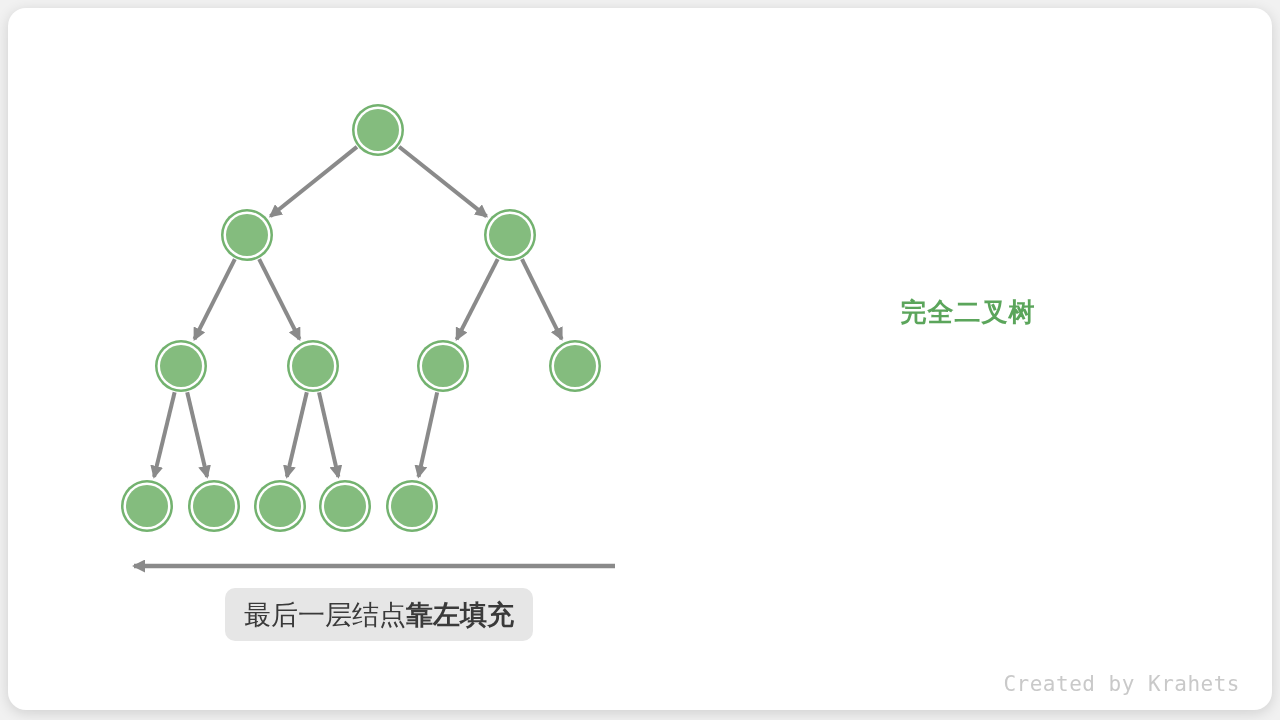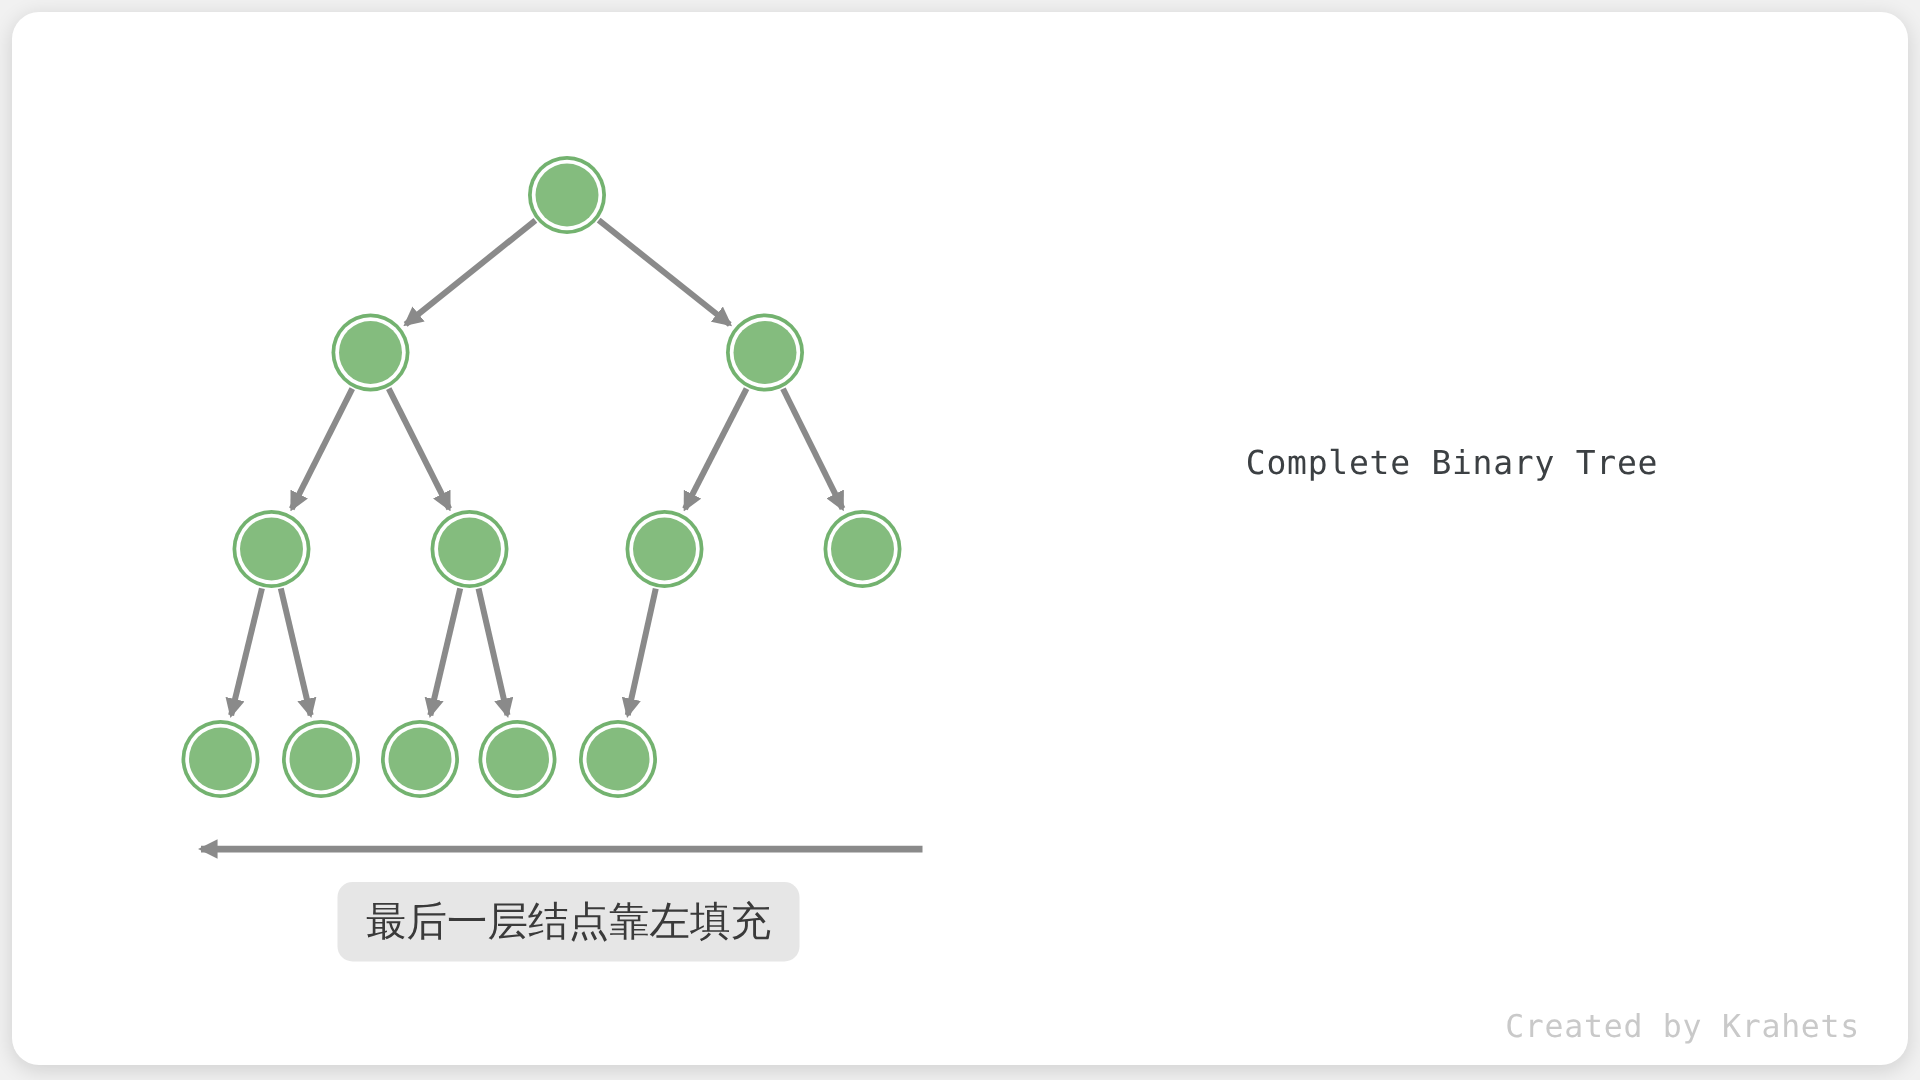--- a/index.html
+++ b/index.html
@@ -46,21 +46,21 @@
     left: 225px; top: 588px;
     width: 308px; height: 53px;
     border-radius: 10px;
     display: flex;
     align-items: center;
     justify-content: center;
     font-size: 27px;
     line-height: 1;
     white-space: nowrap;
   }
-  .caption-bold { font-weight: 400; }
+  .caption-bold { font-weight: 700; }
   .watermark {
     position: absolute;
     right: 40px; bottom: 24px;
     font-family: "DejaVu Sans Mono", "Liberation Mono", monospace;
     font-size: 21px;
     letter-spacing: 0.5px;
   }
 </style>
 </head>
 <body style="background: rgb(241, 241, 241);">
@@ -147,21 +147,21 @@
         <circle cx="412" cy="506" r="23.5" fill="#ffffff"></circle>
         <circle cx="412" cy="506" r="21" fill="#84bc7e"></circle>
       </g>
     </g>
   <g id="arrow-layer">
       <line x1="615" y1="566" x2="134" y2="566" stroke="#8a8a8a" stroke-width="4.5" marker-end="url(#arrowhead)"></line>
     </g>
 </svg>
 
 <div class="title-block">
-  <div class="title-en" style="color: rgb(60, 64, 67);">Complete Binary Tree</div>
+  <div class="title-zh" style="color: rgb(91, 165, 91);">完全二叉树</div>
 </div>
 
 <div class="caption-box" style="background: rgb(230, 230, 230); color: rgb(58, 58, 58);">
   <span>最后一层结点</span>
     <span class="caption-bold">靠左填充</span>
 </div>
 
 <div class="watermark" style="color: rgb(201, 201, 201);">Created by Krahets</div>
 
 </body></html>

